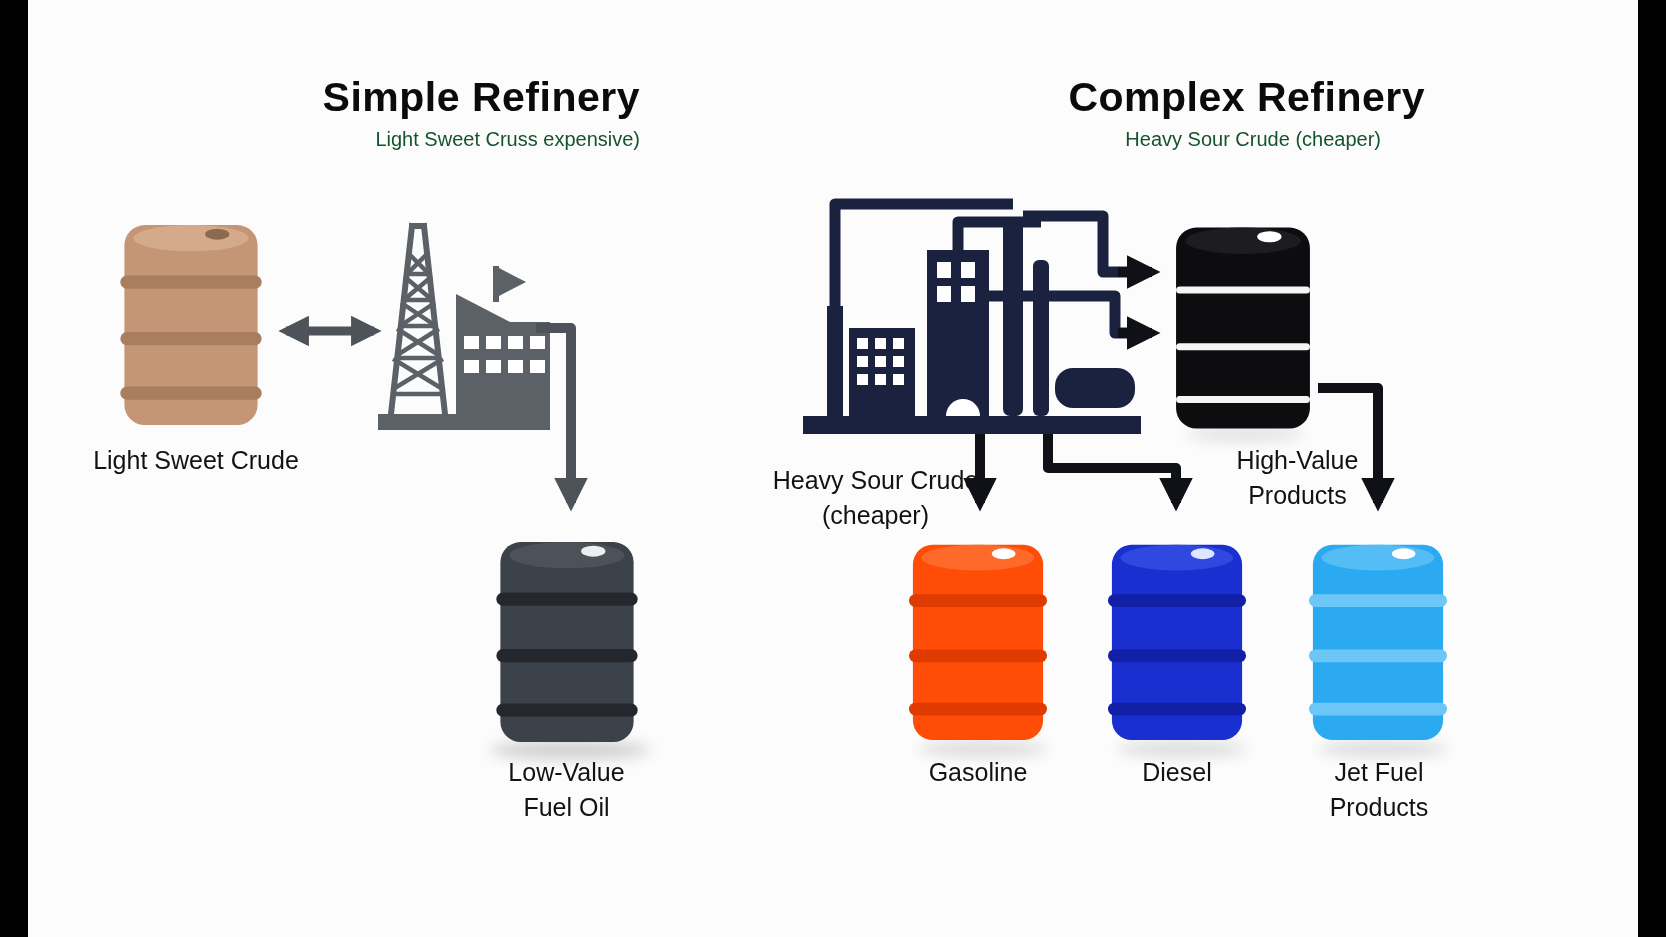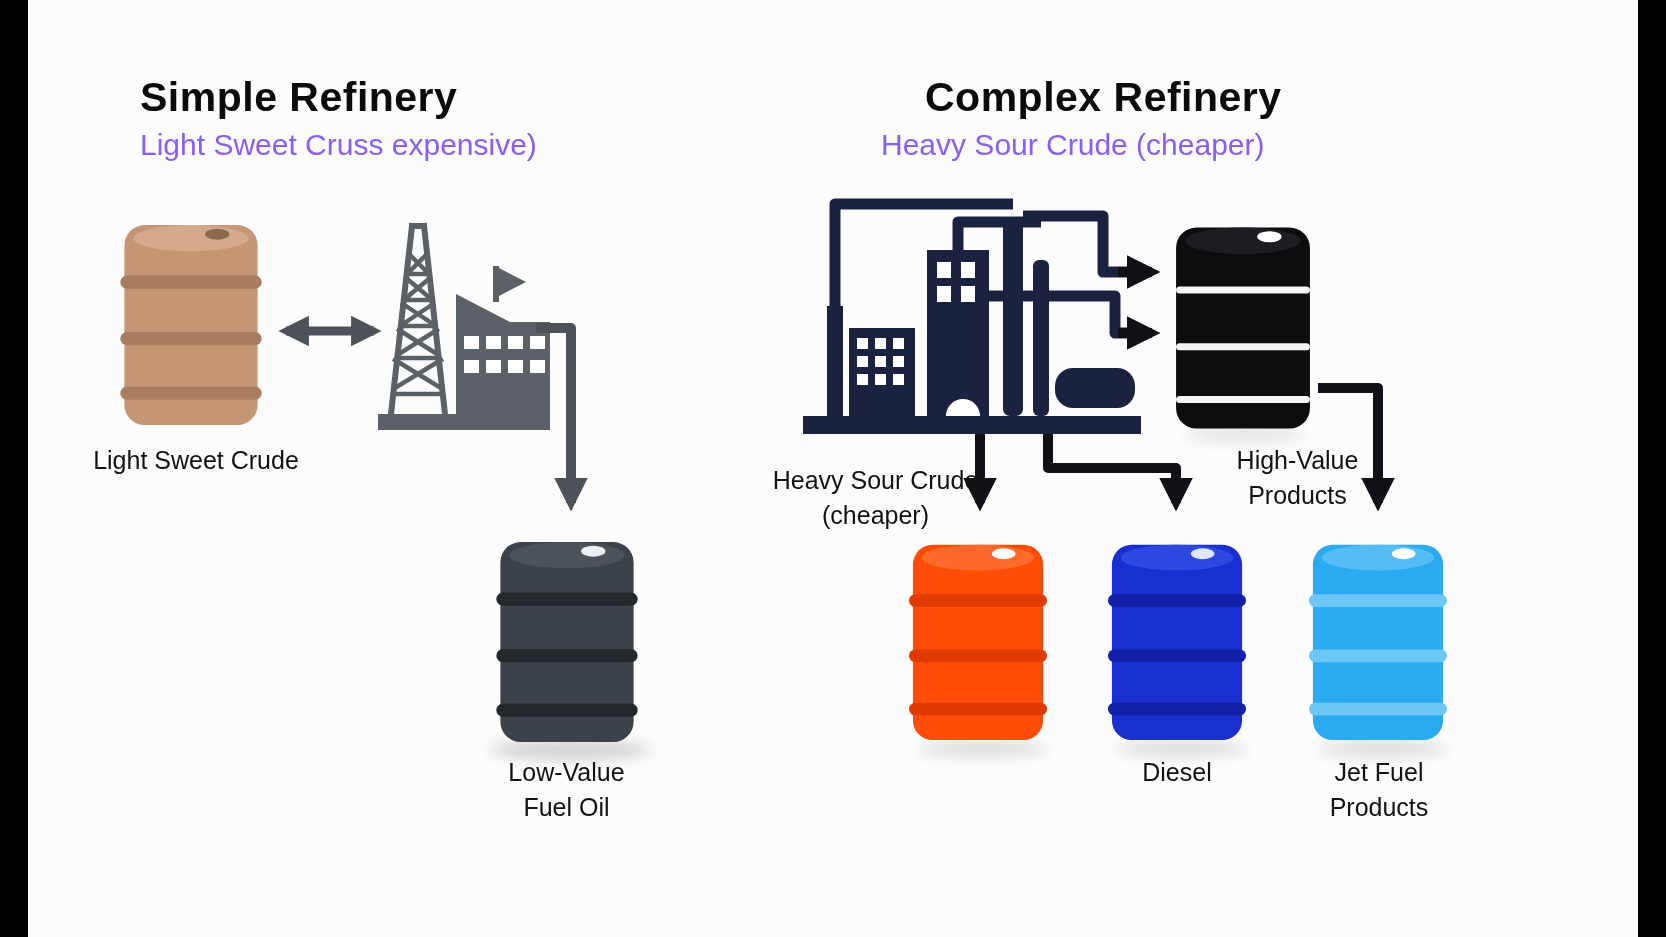--- a/index.html
+++ b/index.html
@@ -5,22 +5,22 @@
 <style>
   html,body{margin:0;padding:0;background:#e9e9e9;}
   .canvas{
     position:relative;width:1666px;height:937px;overflow:hidden;
     background:#fcfcfc;color:#121212;
     font-family:"Liberation Sans","DejaVu Sans",sans-serif;
   }
   .edge{position:absolute;top:0;height:100%;width:28px;}
   .edge.left{left:0;}
   .edge.right{right:0;}
-  .title{position:absolute;text-align:left;font-size:41px;font-weight:700;letter-spacing:.5px;color:#0b0b0b;}
-  .subtitle{position:absolute;text-align:left;font-size:30px;color:#8b5cf6;}
+  .title{position:absolute;text-align:right;font-size:41px;font-weight:700;letter-spacing:.5px;color:#0b0b0b;}
+  .subtitle{position:absolute;text-align:right;font-size:20px;color:#14532d;}
   .label{position:absolute;text-align:center;font-size:25px;line-height:35px;color:#121212;}
   .icon,.barrel,.overlay{position:absolute;}
   .overlay{left:0;top:0;pointer-events:none;}
   .shadow{position:absolute;border-radius:50%;background:rgba(0,0,0,.17);filter:blur(7px);}
 </style>
 </head>
 <body>
 
 <div class="canvas" style="background: rgb(252, 252, 252); color: rgb(18, 18, 18);">
 
@@ -183,20 +183,21 @@
   <div class="label" style="left:733px;top:463px;width:285px">
     <div>Heavy Sour Crude</div>
     <div>(cheaper)</div>
   </div>
 
   <div class="label" style="left:1180px;top:443px;width:235px">
     <div>High-Value</div>
     <div>Products</div>
   </div>
 
+  <div class="label" style="left:878px;top:755px;width:200px">Gasoline</div>
 
   <div class="label" style="left:1077px;top:755px;width:200px">Diesel</div>
 
   <div class="label" style="left:1279px;top:755px;width:200px">
     <div>Jet Fuel</div>
     <div>Products</div>
   </div>
 
 </div>
 

